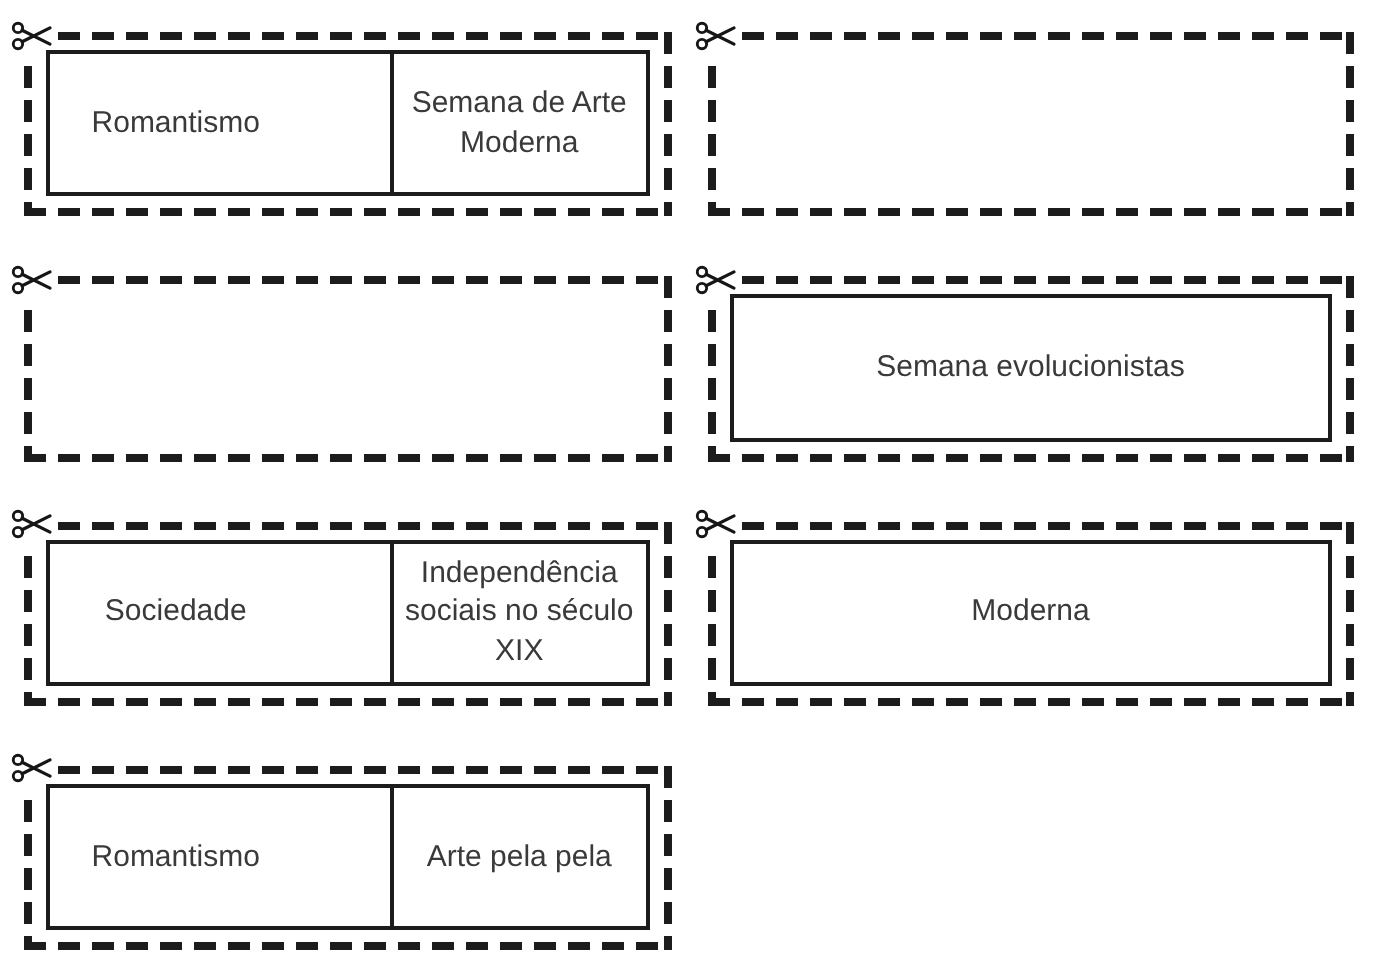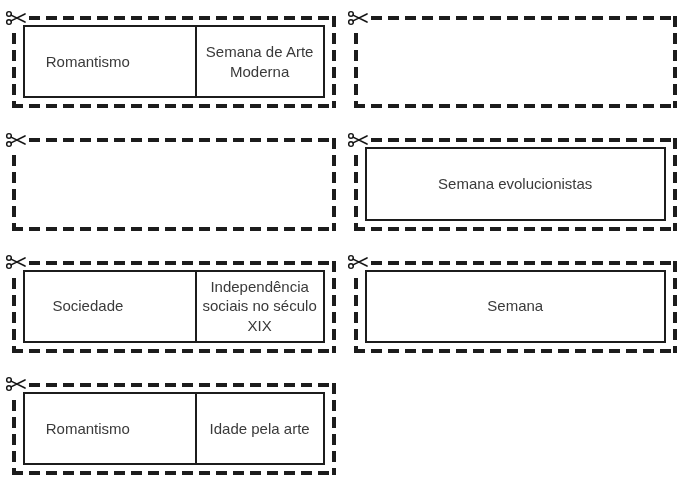--- a/index.html
+++ b/index.html
@@ -144,36 +144,36 @@
   <div class="card">
     <span class="scissors">
       <svg viewBox="0 0 24 20" width="22" height="18" aria-hidden="true">
         <circle cx="4.2" cy="5.5" r="2.6" fill="none" stroke="#161616" stroke-width="1.6"></circle>
         <circle cx="4.2" cy="14.5" r="2.6" fill="none" stroke="#161616" stroke-width="1.6"></circle>
         <path d="M6.5 6.8 L22 14.5 M6.5 13.2 L22 5.5" stroke="#161616" stroke-width="1.8" fill="none" stroke-linecap="round"></path>
       </svg>
     </span>
     <div class="inner">
       <div class="cell">
-          <span>Semana</span>
+          <span>Moderna</span>
         </div>
     </div>
   </div>
 
   <div class="card">
     <span class="scissors">
       <svg viewBox="0 0 24 20" width="22" height="18" aria-hidden="true">
         <circle cx="4.2" cy="5.5" r="2.6" fill="none" stroke="#161616" stroke-width="1.6"></circle>
         <circle cx="4.2" cy="14.5" r="2.6" fill="none" stroke="#161616" stroke-width="1.6"></circle>
         <path d="M6.5 6.8 L22 14.5 M6.5 13.2 L22 5.5" stroke="#161616" stroke-width="1.8" fill="none" stroke-linecap="round"></path>
       </svg>
     </span>
     <div class="inner">
       <div class="cell">
           <span>Romantismo</span>
         </div>
       <div class="cell">
-          <span>Idade pela arte</span>
+          <span>Arte pela pela</span>
         </div>
     </div>
   </div>
 
 </div>
 
 </body></html>

